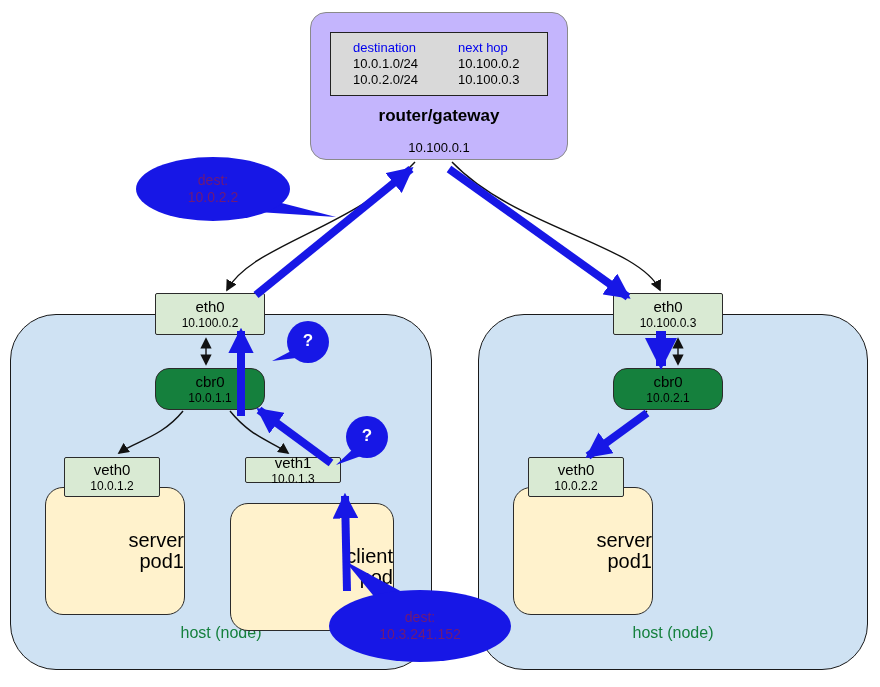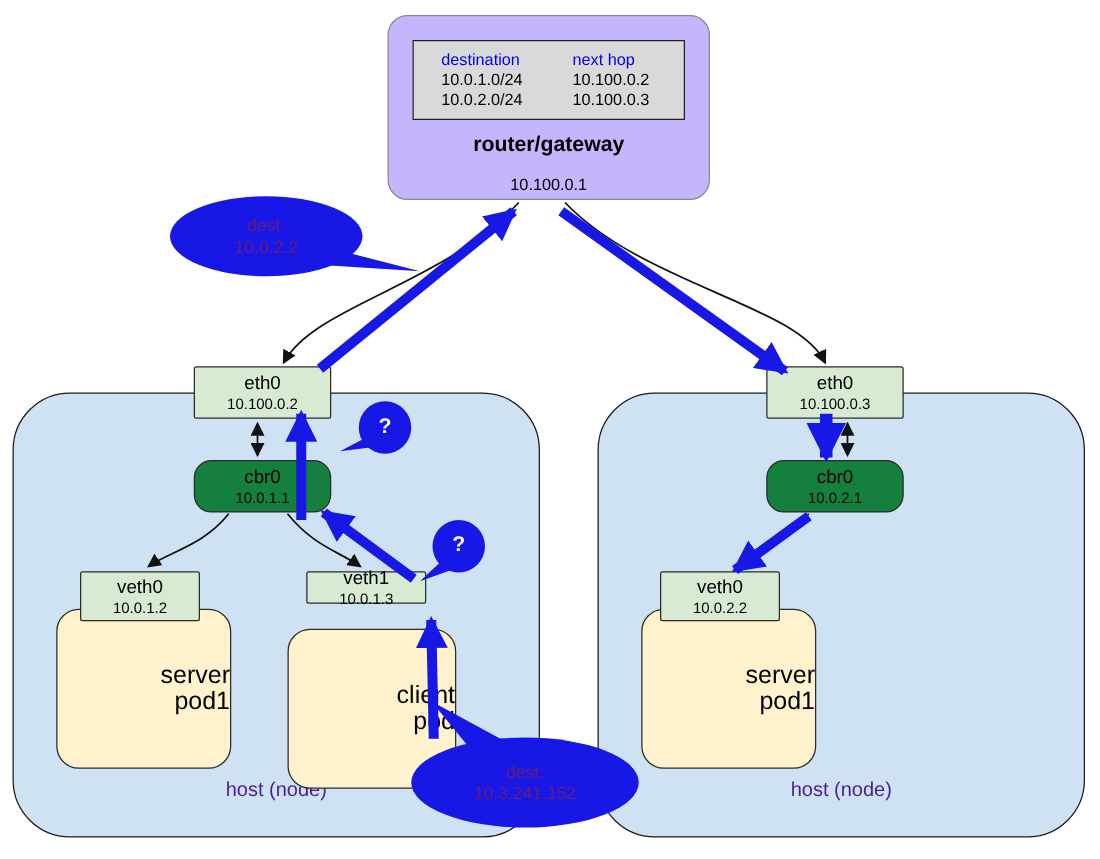--- a/index.html
+++ b/index.html
@@ -15,21 +15,21 @@
   .ip { font-size:12px; line-height:14px; }
   .router { background:#c4b5fd; border:1.4px solid #8a7james355b; border-radius:16px; z-index:3;
             justify-content:center; padding-top:16px; border-color:#8a8a8a; }
   .router-title { font-size:17px; line-height:20px; margin-top:10px;font-weight:bold; }
   .router-ip { font-size:13px; line-height:16px; margin-top:14px; }
   .rtable { width:218px; height:64px; background:#d9d9d9; border:1.2px solid #222;
             display:grid; grid-template-columns:56% 44%; align-content:center; font-size:13px; }
   .rtable .cell { text-align:left; padding-left:22px; line-height:16px; }
   .rtable .col2 { padding-left:6px; }
   .rtable .hdr { color:#0000ee; }
-  .host-label { position:absolute; z-index:2; text-align:center; font-size:16px; color:#4c1d95; }
+  .host-label { position:absolute; z-index:2; text-align:center; font-size:16px; color:#15803d; }
   svg.overlay { position:absolute; left:0; top:0; z-index:5; pointer-events:none; }
   .bubble-text { position:absolute; z-index:6; color:#701a75; text-align:center;
                  font-size:14px; line-height:17px; }
   .qmark { position:absolute; z-index:6; width:28px; text-align:center; color:#fff;
            font-size:17px; font-weight:bold; }
 </style>
 </head>
 <body>
 
 <div class="stage">
@@ -37,21 +37,21 @@
   <div class="box host" style="left:10px;top:314px;width:422px;height:356px"></div>
   <div class="box host" style="left:478px;top:314px;width:390px;height:356px"></div>
 
   <div class="host-label" style="left:10px;top:624px;width:422px">host (node)</div>
   <div class="host-label" style="left:478px;top:624px;width:390px">host (node)</div>
 
   <div class="box pod" style="left:45px;top:487px;width:140px;height:128px">
     <div>server</div>
     <div>pod1</div>
   </div>
-  <div class="box pod" style="left:230px;top:503px;width:135px;height:128px">
+  <div class="box pod" style="left:230px;top:503px;width:164px;height:128px">
     <div>client</div>
     <div>pod</div>
   </div>
   <div class="box pod" style="left:513px;top:487px;width:140px;height:128px">
     <div>server</div>
     <div>pod1</div>
   </div>
 
   <div class="box iface" style="left:155px;top:293px;width:110px;height:42px">
     <div class="nm">eth0</div>

